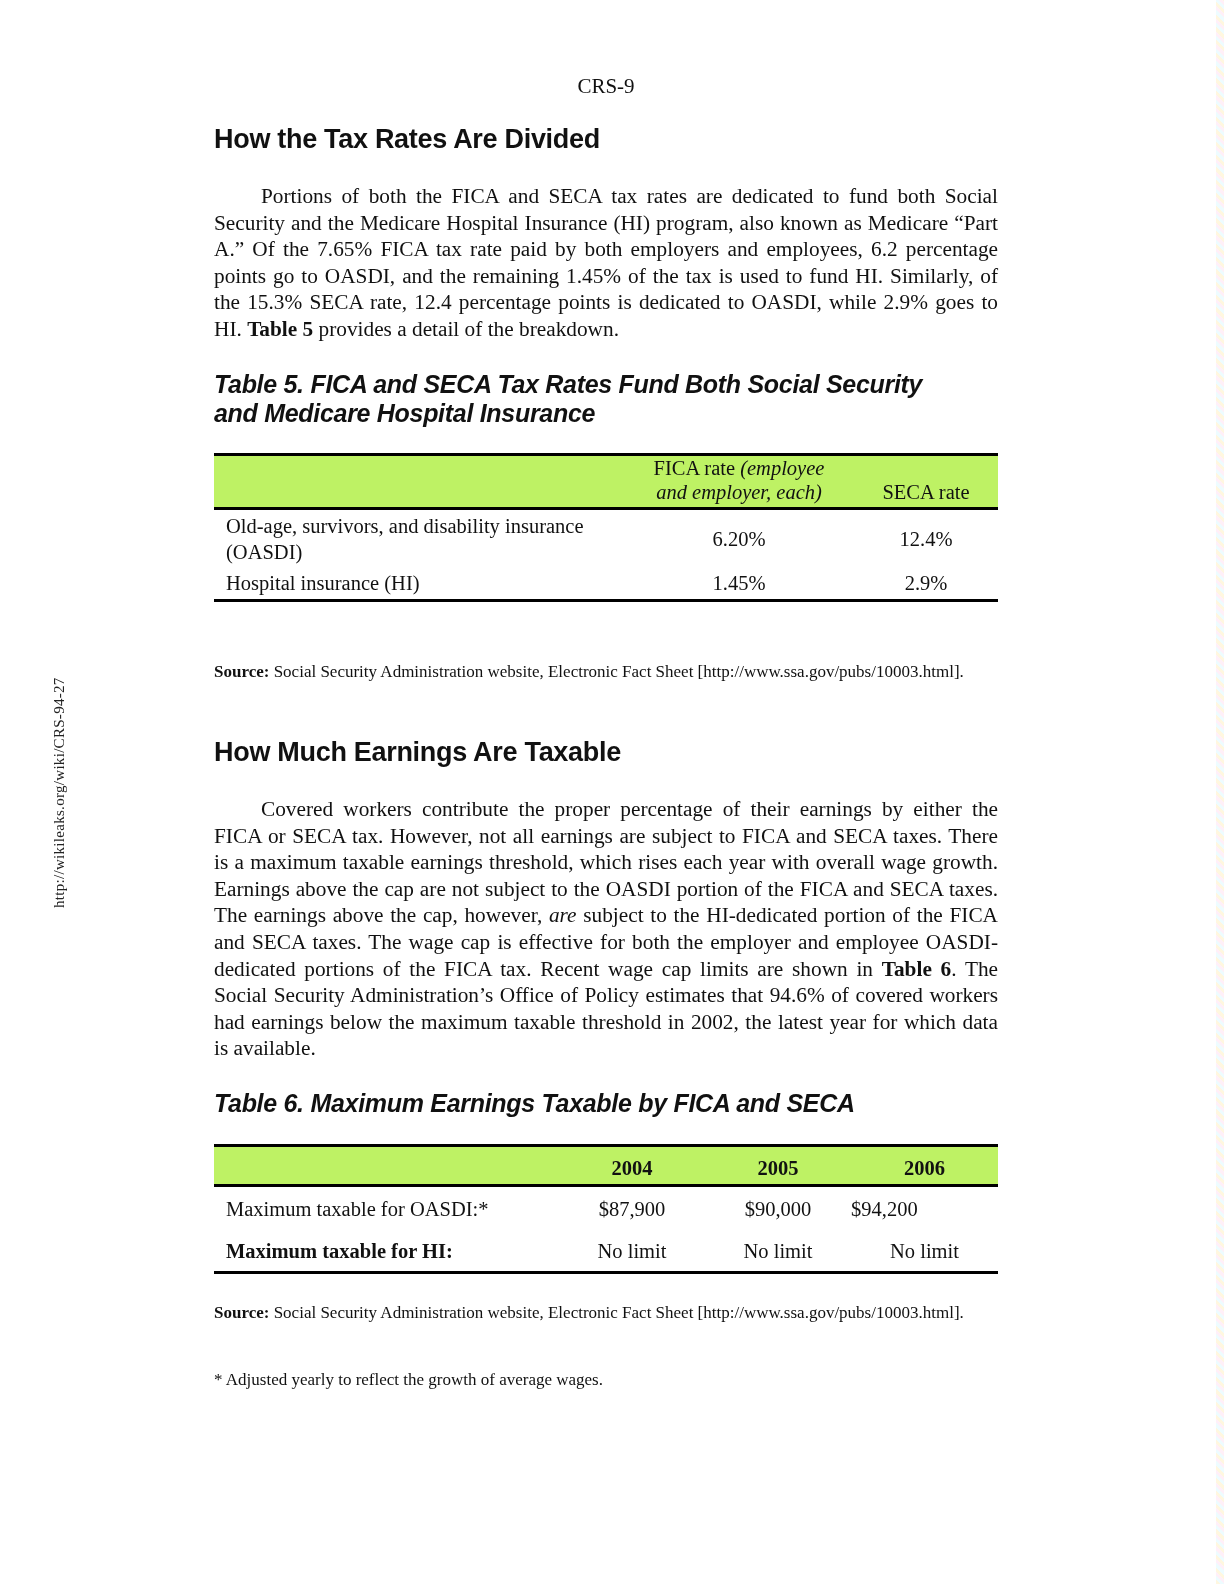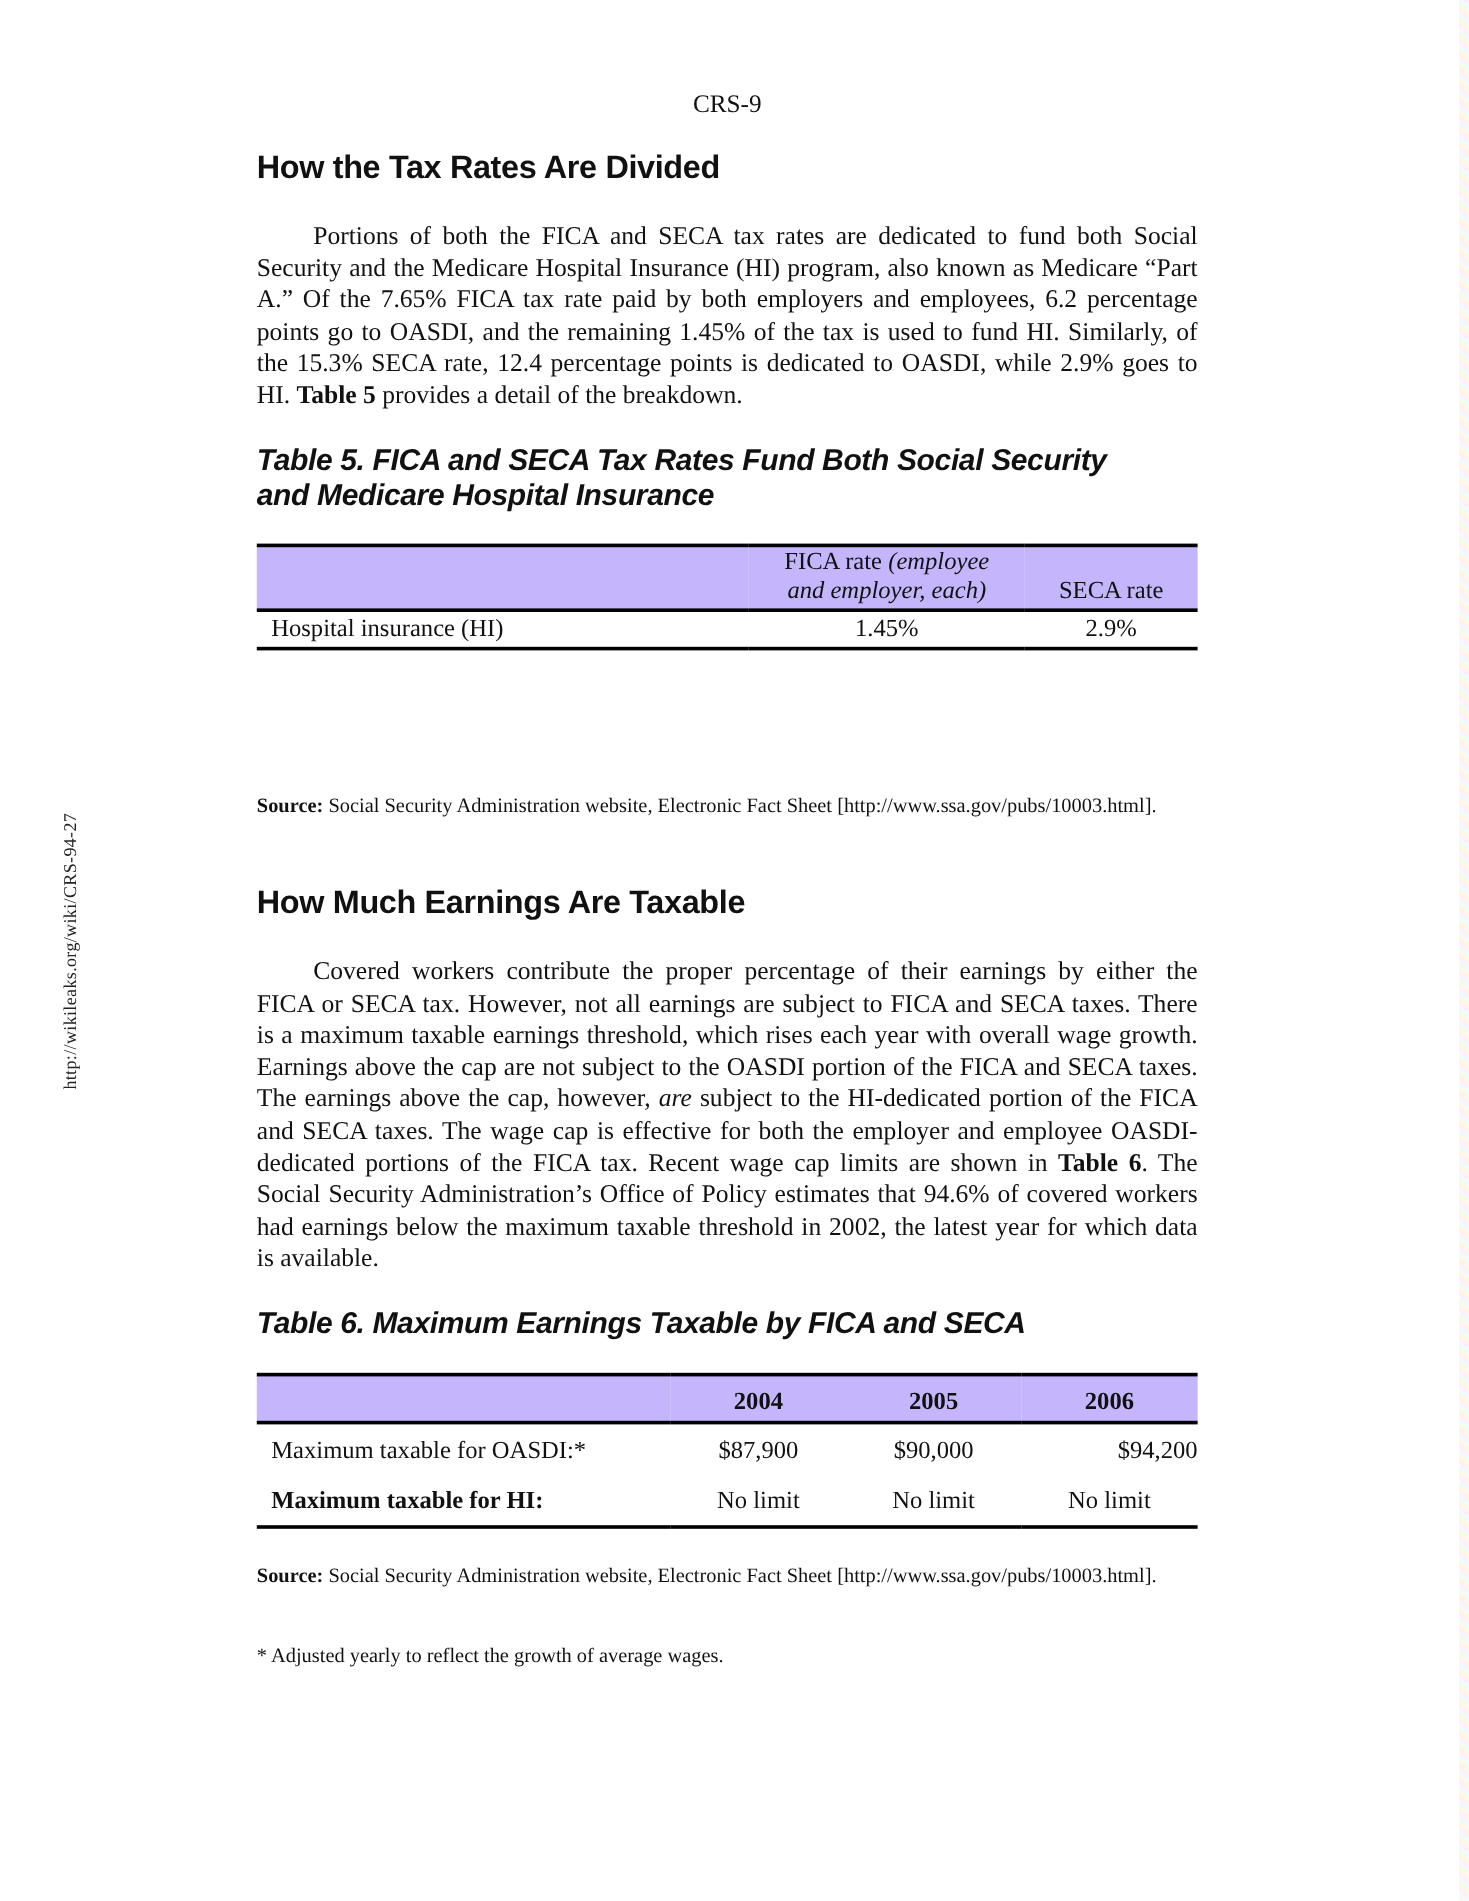--- a/index.html
+++ b/index.html
@@ -23,21 +23,21 @@
     font-size: 27px; margin: 0; letter-spacing: -0.3px;
   }
   p.body {
     font-size: 21.3px; line-height: 26.6px; margin: 0; text-align: justify; text-indent: 47px;
   }
   .tcaption {
     font-family: "Liberation Sans", "DejaVu Sans", sans-serif; font-weight: bold;
     font-size: 25px; text-align: left; line-height: 29px; letter-spacing: -0.3px; font-style: italic;
   }
   table { width: 784px; border-collapse: collapse; font-size: 20.5px; }
-  thead tr { background: #c4b5fd; }
+  thead tr { background: #bef264; }
   thead th { font-weight: normal; vertical-align: bottom; }
   .t5 { border-top: 3px solid #000; border-bottom: 3px solid #000; }
   .t5 thead tr { border-bottom: 3px solid #000; }
   .t5 th, .t5 td { padding: 0; }
   .src { font-size: 17px; line-height: 26px; margin: 0; }
   .src b { font-weight: bold; }
   b.inline { font-weight: bold; }
 </style>
 </head>
 <body>
@@ -64,20 +64,25 @@
       <tr style="height:52px;">
         <th style="width:410px;"></th>
         <th style="width:230px; text-align:center; line-height:24px; padding-bottom:3px;">
           <span>FICA rate </span><i>(employee</i><br>
           <i>and employer, each)</i>
         </th>
         <th style="text-align:center; padding-bottom:3px;">SECA rate</th>
       </tr>
     </thead>
     <tbody>
+      <tr style="height:60px;">
+        <td style="padding-left:12px; line-height:26px;"><span>Old-age, survivors, and disability insurance</span><br><span>(OASDI)</span></td>
+        <td style="text-align:center;">6.20%</td>
+        <td style="text-align:center;">12.4%</td>
+      </tr>
       <tr style="height:32px;">
         <td style="padding-left:12px;">Hospital insurance (HI)</td>
         <td style="text-align:center;">1.45%</td>
         <td style="text-align:center;">2.9%</td>
       </tr>
     </tbody>
   </table>
 </div>
 <div class="content" style="top:659px;">
   <p class="src"><b>Source:</b><span> Social Security Administration website, Electronic Fact Sheet [http://www.ssa.gov/pubs/10003.html].</span></p>
@@ -101,21 +106,21 @@
         <th style="width:146px; text-align:center; font-weight:bold; padding-bottom:4px;">2004</th>
         <th style="width:146px; text-align:center; font-weight:bold; padding-bottom:4px;">2005</th>
         <th style="text-align:center; font-weight:bold; padding-bottom:4px;">2006</th>
       </tr>
     </thead>
     <tbody>
       <tr style="height:47px;">
         <td style="padding-left:12px;">Maximum taxable for OASDI:*</td>
         <td style="text-align:center;">$87,900</td>
         <td style="text-align:center;">$90,000</td>
-        <td style="text-align:right;font-family:Liberation Serif, serif;">$94,200</td>
+        <td style="text-align:left;font-family:Liberation Serif, serif;">$94,200</td>
       </tr>
       <tr style="height:40px;">
         <td style="padding-left:12px;font-weight:bold;">Maximum taxable for HI:</td>
         <td style="text-align:center;">No limit</td>
         <td style="text-align:center;">No limit</td>
         <td style="text-align:center;">No limit</td>
       </tr>
     </tbody>
   </table>
 </div>

